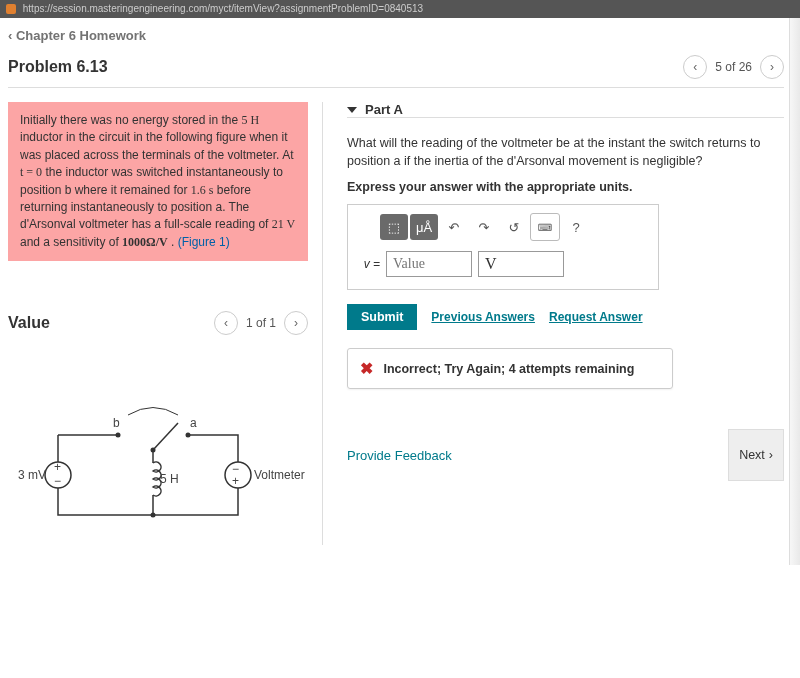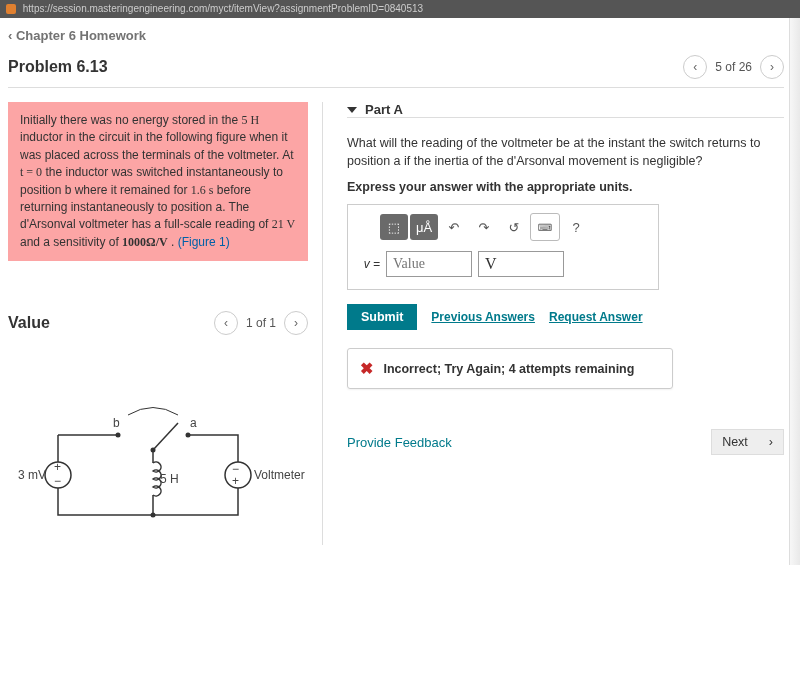--- a/index.html
+++ b/index.html
@@ -245,27 +245,27 @@
     align-items: center;
   }
   .footer-row a {
     color: #007a8b;
     font-size: 13px;
     text-decoration: none;
   }
   .next-btn {
     background: #eee;
     border: 1px solid #ddd;
-    padding: 5px 10px;
+    padding: 18px 10px;
     font-size: 12.5px;
     color: #333;
     cursor: pointer;
     display: flex;
     align-items: center;
-    gap: 21px;
+    gap: 4px;
   }
   .right-edge {
     position: absolute;
     right: 0; top: 18px; bottom: 0;
     width: 10px;
     background: linear-gradient(to left, #e9e9e9, #f7f7f7);
     border-left: 1px solid #ddd;
   }
   .wrapper { position: relative; }
 </style>

